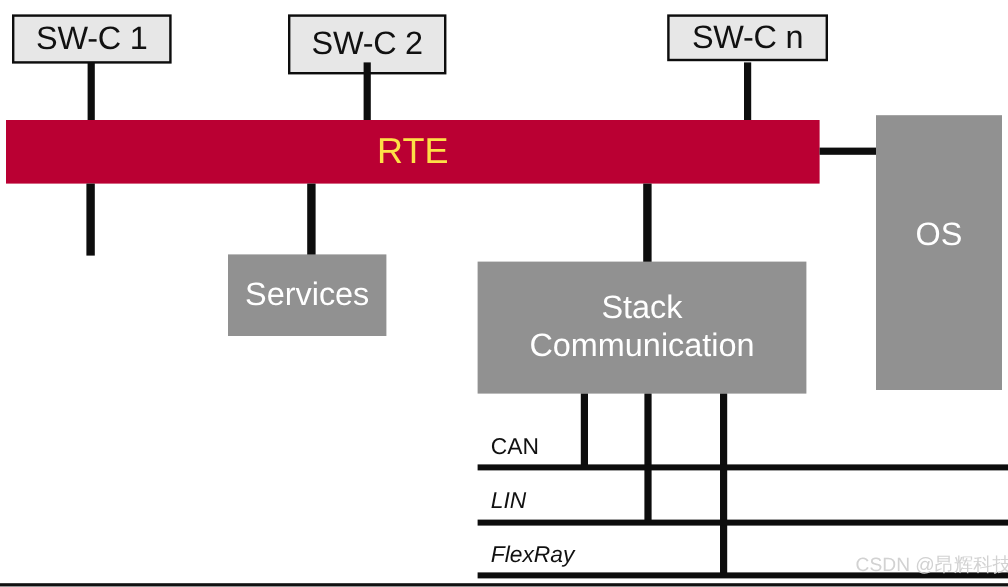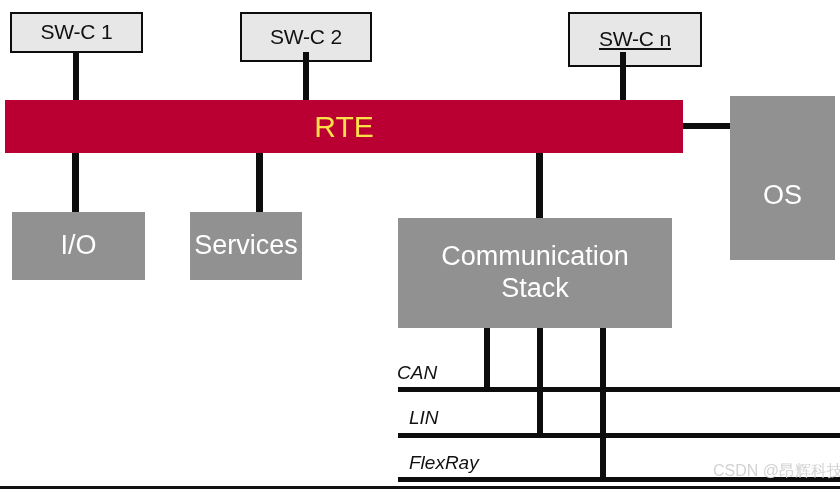--- a/index.html
+++ b/index.html
@@ -29,21 +29,21 @@
     text-align: center;
     line-height: 1.18;
     user-select: none;
   }
 
   
   .swc {
     background: #e7e7e7;
     border: 2px solid #0d0d0d;
     color: #111111;
-    font-size: 21px;
+    font-size: 27px;
     letter-spacing: -0.2px;
   }
 
   
   .block {
     background: #919191;
     border: none;
     color: #ffffff;
     font-size: 27px;
   }
@@ -105,61 +105,58 @@
 <div id="canvas">
 
   <div class="node swc" style="left:10px; top:12px; width:133px; height:41px;">
     <span>SW-C 1</span>
   </div>
 
   <div class="node swc" style="left:240px; top:12px; width:132px; height:50px;">
     <span>SW-C 2</span>
   </div>
 
-  <div class="node swc" style="left:568px; top:12px; width:134px; height:55px;text-decoration:underline;">
+  <div class="node swc" style="left:556px; top:12px; width:134px; height:39px;">
     <span>SW-C n</span>
   </div>
 
   <div class="vline" style="left:73px;  top:52px;  height:50px;"></div>
   <div class="vline" style="left:303px; top:52px;  height:50px;"></div>
   <div class="vline" style="left:620px; top:52px;  height:50px;"></div>
 
   <div class="node rte" style="left:5px; top:100px; width:678px; height:53px;">
     <span>RTE</span>
   </div>
 
   <div class="hline" style="left:683px; top:123px; width:48px;"></div>
 
   <div class="vline" style="left:72px;  top:153px; width:7px; height:60px;"></div>
   <div class="vline" style="left:256px; top:153px; width:7px; height:60px;"></div>
   <div class="vline" style="left:536px; top:153px; width:7px; height:66px;"></div>
 
-  <div class="node block" style="left:12px; top:212px; width:133px; height:68px;">
-    <span>I/O</span>
-  </div>
 
-  <div class="node block" style="left:190px; top:212px; width:112px; height:68px;align-items:center;">
+  <div class="node block" style="left:190px; top:212px; width:132px; height:68px;align-items:center;">
     <span>Services</span>
   </div>
 
   <div class="node block" style="left:398px; top:218px; width:274px; height:110px; flex-direction:column;">
+    <span>Stack</span>
     <span>Communication</span>
-    <span>Stack</span>
   </div>
 
-  <div class="node block" style="left:730px; top:96px; width:105px; height:164px; align-items:flex-start; padding-top:84px;">
+  <div class="node block" style="left:730px; top:96px; width:105px; height:229px; align-items:flex-start; padding-top:84px;">
     <span>OS</span>
   </div>
 
   <div class="vline" style="left:484px; top:328px; height:62px;"></div>
   <div class="vline" style="left:537px; top:328px; height:108px;"></div>
   <div class="vline" style="left:600px; top:328px; height:152px;"></div>
 
   <div class="bus" style="left:398px; top:387px; width:442px;"></div>
-  <span class="bus-label" style="left:397px; top:362px;font-style:italic;">CAN</span>
+  <span class="bus-label" style="left:409px; top:362px;">CAN</span>
 
   <div class="bus" style="left:398px; top:433px; width:442px;"></div>
   <span class="bus-label" style="left:409px; top:407px;font-style:italic;">LIN</span>
 
   <div class="bus" style="left:398px; top:477px; width:442px;"></div>
   <span class="bus-label" style="left:409px; top:452px;font-style:italic;">FlexRay</span>
 
   <span class="watermark" style="left:713px; top:461px;">CSDN @昂辉科技</span>
 
   <div class="frame-bottom"></div>

